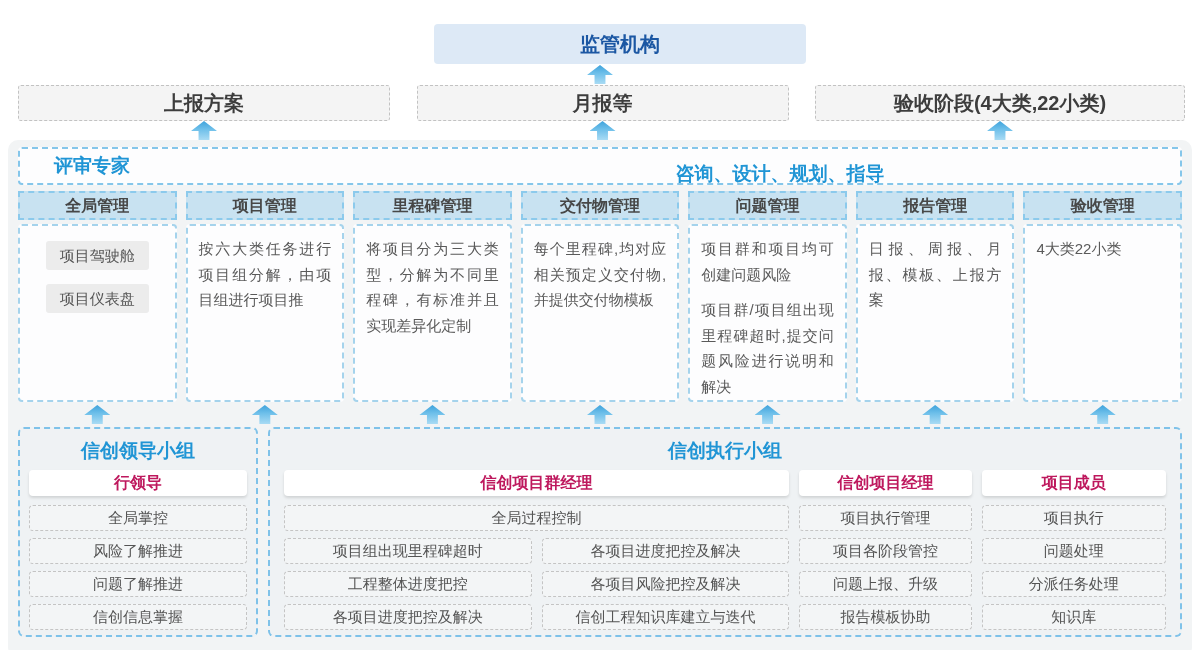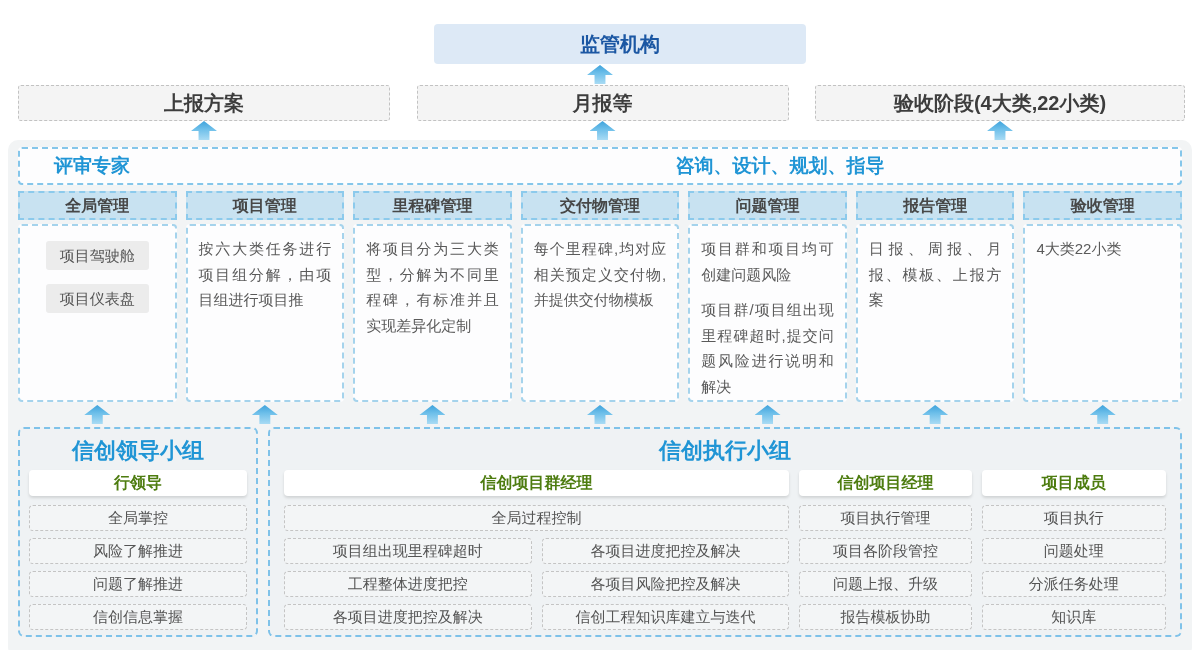--- a/index.html
+++ b/index.html
@@ -29,21 +29,21 @@
   .ac1 { width:372px; } .ac2 { width:372px; } .ac3 { width:370px; }
 
   
   .container { margin:0 8px; background:#f2f4f5; border-radius:10px;
     padding:7px 10px 20px 10px; height:517px; }
 
   .expert-box { position:relative; height:38px; background:#fdfdfe;
     border:2px dashed #85c6ea; border-radius:4px; }
   .expert-left { position:absolute; left:34px; top:0; line-height:34px;
     color:#2095d5; font-size:19px; font-weight:bold;text-align:center; }
-  .expert-right { position:absolute; left:56.5%; top:0; line-height:34px;
+  .expert-right { position:absolute; left:56.5%; top:8px; line-height:34px;
     color:#2095d5; font-size:19px; font-weight:bold; }
 
   .columns { display:grid; grid-template-columns:repeat(7,1fr); gap:9px; margin-top:6px; }
   .col-header { height:29px; background:#c8e2f1; border:2px dashed #8ccaec; border-radius:0;
     color:#474747; font-size:16px; font-weight:bold; text-align:center; line-height:25px; }
   .col-body { margin-top:4px; height:178px; background:#fdfdfe;
     border:2px dashed #a5d3ec; border-radius:4px; padding:10px 11px;
     color:#5a5a5a; font-size:15px; line-height:1.7; text-align:justify; }
   .col-body p + p { margin-top:10px; }
   .pill { width:78%; margin:5px auto 14px auto; height:29px; background:#ececec;
@@ -52,24 +52,24 @@
   .arrow-row-7 { display:grid; grid-template-columns:repeat(7,1fr); gap:9px;
     margin-top:3px; height:19px; }
   .arrow-row-7 .arrow-cell { width:auto; }
 
   
   .bottom-row { display:flex; gap:10px; margin-top:3px; height:210px; }
   .group-box { background:#eff2f4; border:2px dashed #7fc2e9; border-radius:6px;
     padding:6px 9px 7px 9px; }
   .leadership { width:240px; }
   .execution { flex:1; padding-left:14px; padding-right:14px; }
-  .group-title { text-align:center; color:#2095d5; font-size:22px; font-weight:bold;
+  .group-title { text-align:center; color:#2095d5; font-size:19px; font-weight:bold;
     height:30px; line-height:32px; }
   .role-card { margin-top:5px; height:26px; background:#ffffff; border-radius:4px;
-    box-shadow:0 2px 3px rgba(0,0,0,0.13); color:#4d7c0f; font-size:16px; font-weight:bold;
+    box-shadow:0 2px 3px rgba(0,0,0,0.13); color:#be185d; font-size:16px; font-weight:bold;
     text-align:center; line-height:26px; }
   .item { height:26px; border:1px dashed #c4c4c4; border-radius:4px; background:#f3f5f6;
     color:#545454; font-size:15px; text-align:center; line-height:24px; }
   .item-stack { margin-top:9px; display:flex; flex-direction:column; gap:7px; }
 
   .exec-cols { display:flex; gap:10px; }
   .exec-gA { flex:507 0 0; } .exec-gB { flex:173 0 0; } .exec-gC { flex:185 0 0; }
   .gA-grid { margin-top:7px; display:grid; grid-template-columns:1fr 1fr; gap:7px 10px; }
 </style>
 </head>

